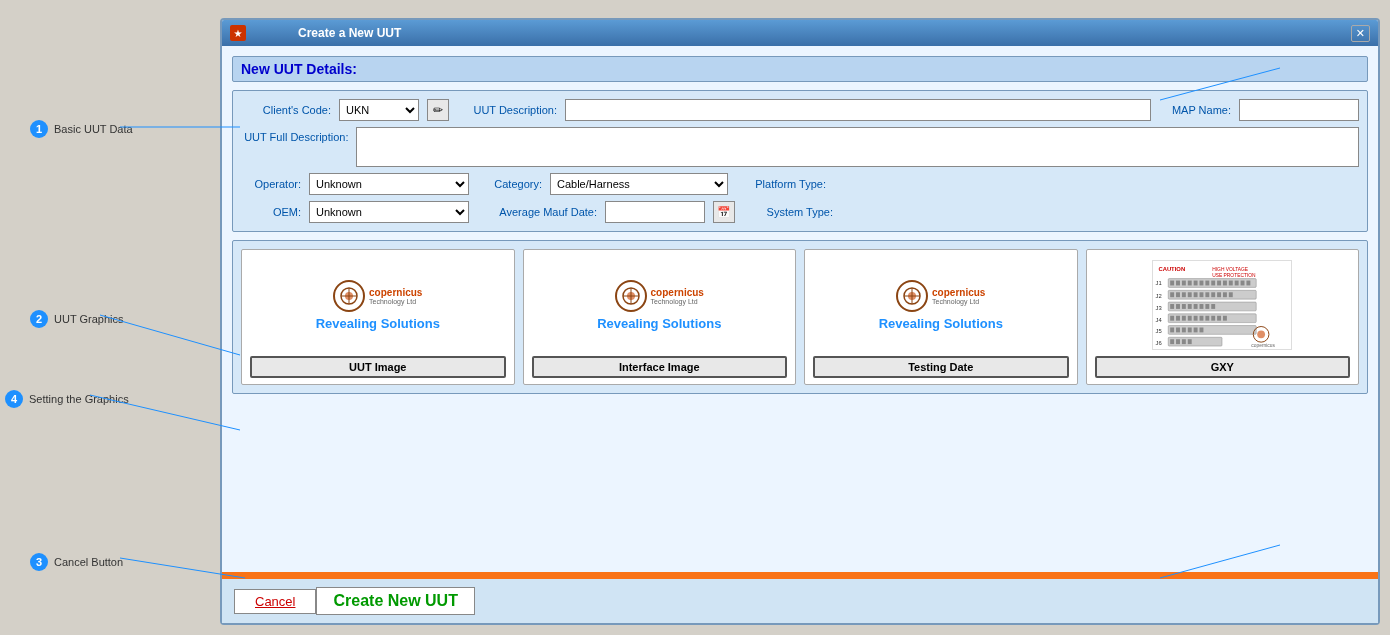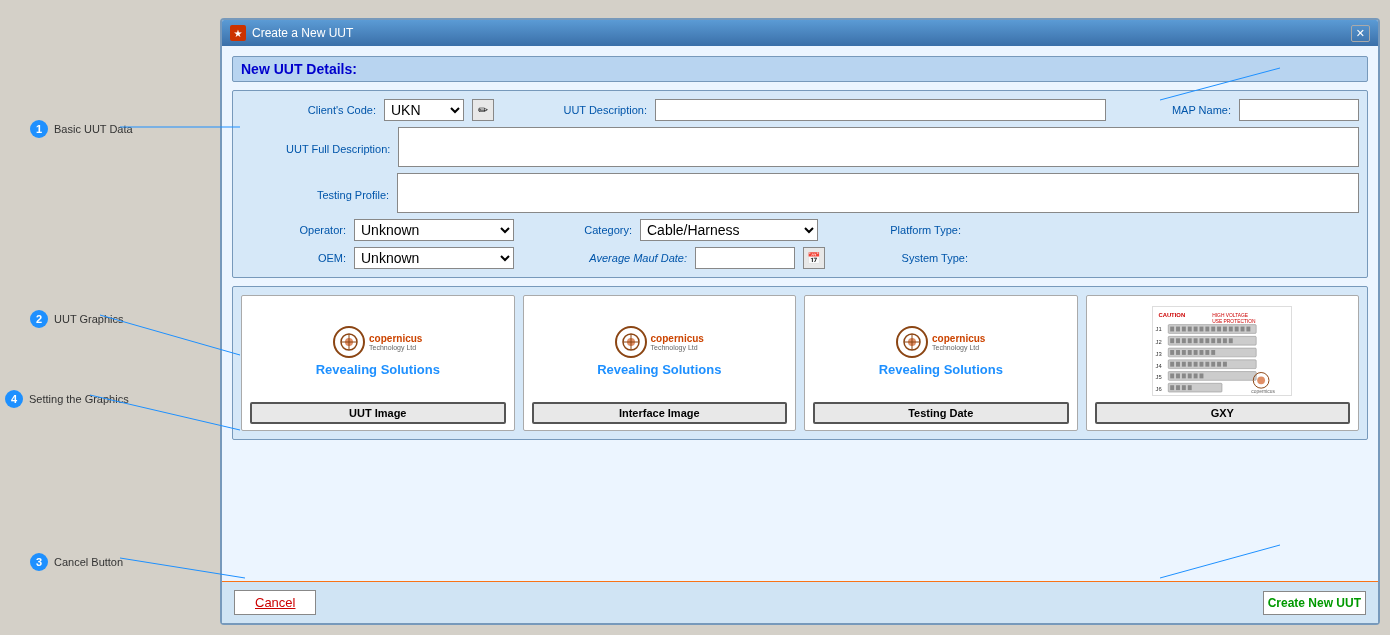--- a/index.html
+++ b/index.html
@@ -86,21 +86,22 @@
       background: #cc3300;
       border-radius: 2px;
       display: flex;
       align-items: center;
       justify-content: center;
       font-size: 10px;
       color: white;
     }
     .dialog-title {
       font-size: 12px;
-      font-weight: normal;
+      font-weight: bold;
+      margin-left: 46px;
     }
     .dialog-close {
       background: none;
       border: 1px solid #aaa;
       color: white;
       cursor: pointer;
       font-size: 11px;
       padding: 1px 4px;
       border-radius: 2px;
     }
@@ -141,36 +142,35 @@
       display: flex;
       align-items: center;
       gap: 8px;
     }
 
     .form-label {
       color: #0055aa;
       font-size: 11px;
       text-align: right;
       white-space: nowrap;
-      margin-left: 45px;
     }
 
     .form-input {
       border: 1px solid #888;
       background: white;
       padding: 2px 4px;
       font-size: 11px;
       height: 22px;
     }
 
     .form-select {
       border: 1px solid #888;
       background: white;
       padding: 1px 2px;
-      font-size: 14px;
+      font-size: 11px;
       height: 22px;
       cursor: pointer;
     }
 
     .form-textarea {
       border: 1px solid #888;
       background: white;
       padding: 2px 4px;
       font-size: 11px;
       resize: none;
@@ -197,21 +197,21 @@
       cursor: pointer;
       display: flex;
       align-items: center;
       justify-content: center;
       font-size: 11px;
     }
 
     
     .textarea-row {
       display: flex;
-      align-items: center;
+      align-items: flex-start;
       gap: 8px;
     }
 
     
     .graphics-section {
       background: #d6e8f8;
       border: 1px solid #7799bb;
       border-radius: 2px;
       padding: 8px;
       display: flex;
@@ -251,43 +251,42 @@
       border-radius: 2px;
       width: 100%;
       text-align: center;
     }
 
     
 
     
     .dialog-footer {
       background: #d0e4f4;
-      border-top: 1px solid #f97316;
+      border-top: 7px solid #f97316;
       padding: 8px 12px;
       display: flex;
-      justify-content: space-between;
       align-items: center;
     }
 
     .cancel-btn {
       background: white;
       border: 1px solid #888;
       color: #cc0000;
       padding: 4px 20px;
       font-size: 13px;
       cursor: pointer;
       text-decoration: underline;
     }
 
     .create-btn {
       background: white;
       border: 1px solid #888;
       color: #009900;
-      padding: 4px 4px;
-      font-size: 12px;
+      padding: 4px 16px;
+      font-size: 16px;
       cursor: pointer;
       font-weight: bold;
     }
   </style>
 </head>
 <body>
 
 <div class="outer-wrapper">
 
   <div class="annotation ann-basic">
@@ -344,43 +343,39 @@
           <input class="form-input" style="flex: 1 1 0%;" type="text" value="">
           <span class="form-label" style="width:72px;">MAP Name:</span>
           <input class="form-input" style="width: 120px;" type="text" value="">
         </div>
 
         <div class="textarea-row">
           <span class="form-label" style="width:120px;padding-top:4px;">UUT Full Description:</span>
           <textarea class="form-textarea" style="height: 40px;"></textarea>
         </div>
 
-        <div class="textarea-row">
-          <span class="form-label" style="width:120px;padding-top:4px;">Testing Profile:</span>
-          <textarea class="form-textarea" style="height: 40px;"></textarea>
-        </div>
 
         <div class="form-row">
           <span class="form-label" style="width:60px;">Operator:</span>
           <select class="form-select" style="width:160px;">
             <option>Unknown</option>
           </select>
           <span class="form-label" style="width:65px;">Category:</span>
           <select class="form-select" style="width:178px;">
             <option>Cable/Harness</option>
           </select>
           <span class="form-label" style="width:90px;">Platform Type:</span>
         </div>
 
         <div class="form-row">
           <span class="form-label" style="width:60px;">OEM:</span>
           <select class="form-select" style="width:160px;">
             <option>Unknown</option>
           </select>
-          <span class="form-label" style="width:120px;font-style:italic;">Average Mauf Date:</span>
+          <span class="form-label" style="width:120px;">Average Mauf Date:</span>
           <input class="form-input" style="width: 100px;" type="text" value="">
           <button class="calendar-btn">📅</button>
           <span class="form-label" style="width:90px;">System Type:</span>
         </div>
 
       </div>
 
       <div class="graphics-section">
 
         <div class="graphic-card">

